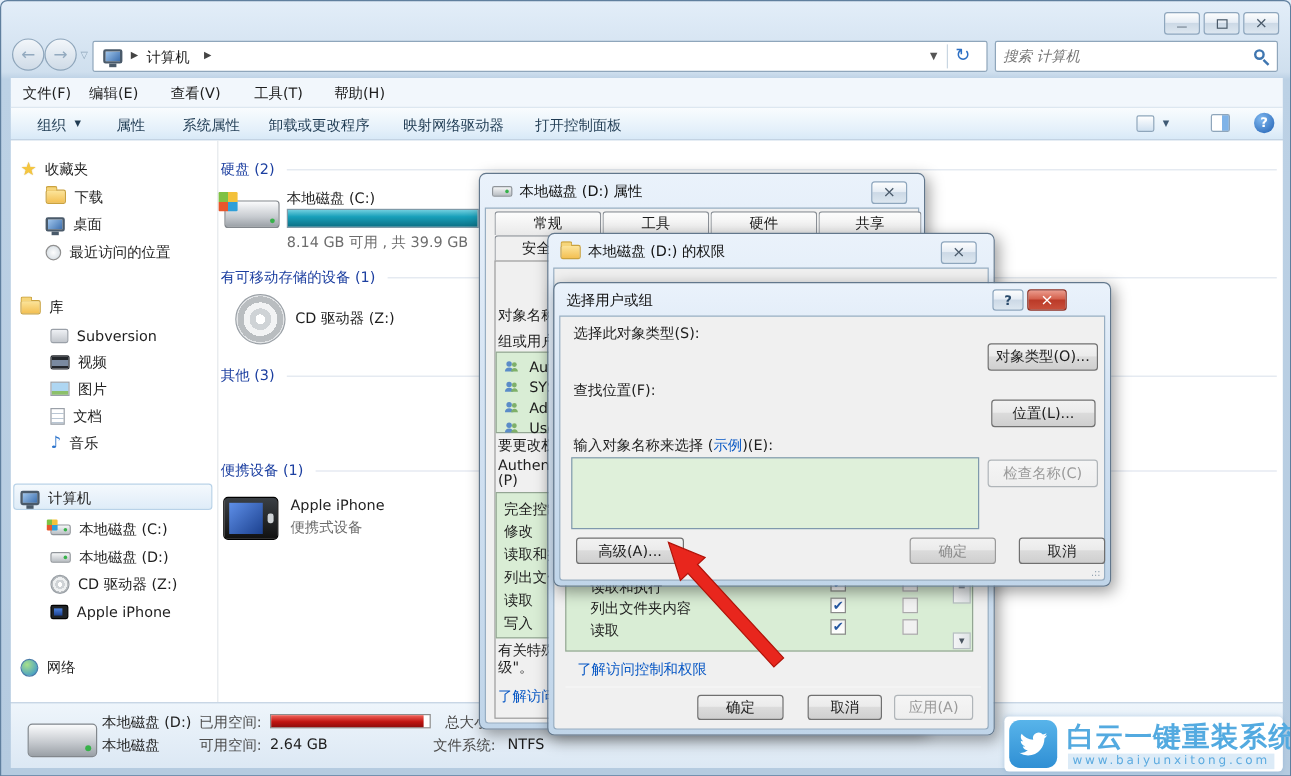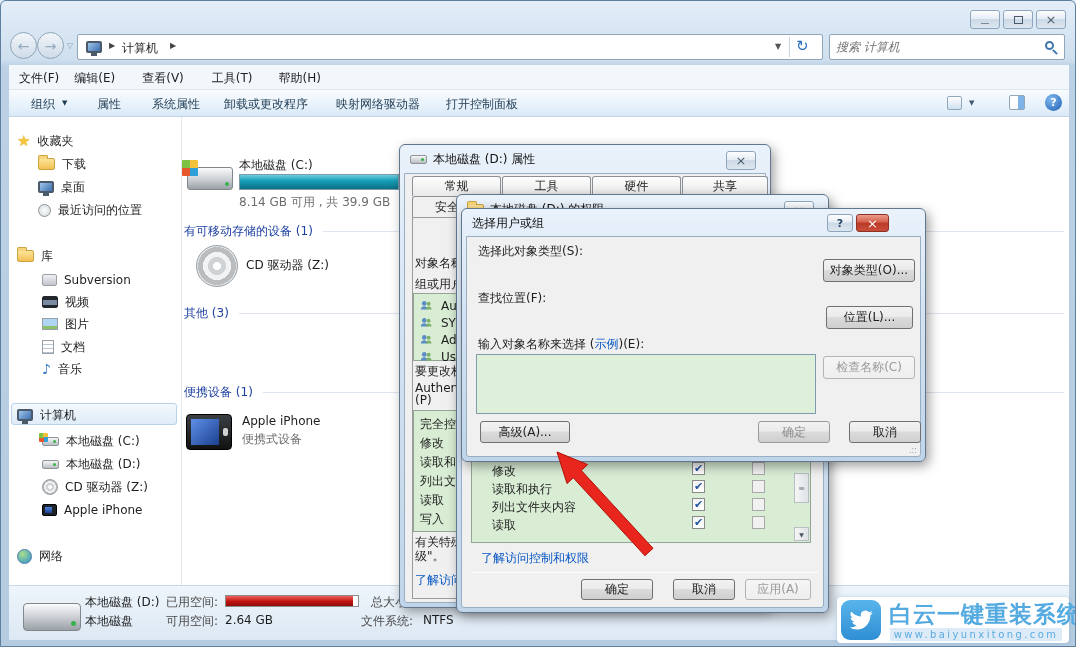--- a/index.html
+++ b/index.html
@@ -187,20 +187,24 @@
       </div>
 
     <div class="a row" style="left:8px;top:430px">
         <span class="net"></span>
         <span class="t">网络</span>
       </div>
   </div>
 
   <div class="a" style="left:181px;top:116px;width:887px;height:468px;overflow:hidden">
 
+    <div class="a" style="left:2px;top:16px;width:880px;display:flex;align-items:center">
+      <span class="t ghdr-t">硬盘 (2)</span>
+      <span style="flex:1;height:1px;background:#dfe5ee;margin-left:10px"></span>
+    </div>
     <div class="a" style="left:2px;top:36px;width:396px;height:56px">
       <div class="a" style="left:3px;top:14px;width:46px;height:23px;border:1px solid #82878c;border-radius:3px;background:linear-gradient(#fafbfc,#c7cbd0 60%,#9aa0a6)">
         <span class="flag" style="width:16px;height:16px;left:-6px;top:-8px"></span>
         <span style="position:absolute;right:3px;bottom:3px;width:4px;height:4px;background:#37b24a;border-radius:50%"></span>
       </div>
       <span class="a t" style="left:55px;top:4px">本地磁盘 (C:)</span>
       <div class="a" style="left:55px;top:21px;width:160px;height:16px;border:1px solid #7f9aa8;background:linear-gradient(#6fcede 0,#18a0ba 40%,#0c7085 100%)"></div>
       <span class="a t gray" style="left:55px;top:41px">8.14 GB 可用 , 共 39.9 GB</span>
     </div>
 
@@ -357,21 +361,21 @@
       </div>
     <div class="btn a" style="left:211px;top:355px;width:62px;height:21px">
         <span>取消</span>
       </div>
     <div class="btn dis a" style="left:283px;top:355px;width:66px;height:21px">
         <span>应用(A)</span>
       </div>
   </div>
 </div>
 
-<div class="dlg" style="left:460px;top:207px;width:465px;height:254px;z-index:30">
+<div class="dlg" style="left:460px;top:234px;width:465px;height:254px;z-index:30">
   <div class="tit">
     <span>选择用户或组</span>
   </div>
   <div class="ctl a" style="right:72px;top:5px;width:26px;height:18px">
       <span style="font-weight:bold;color:#2a4a6a">?</span>
     </div>
   <div class="ctl a" style="right:36px;top:5px;width:33px;height:18px;background:linear-gradient(#eb9c8d,#d4604c 45%,#bb3a28 50%,#c94f3b);border-color:#8e3226;color:#fff">
       <span style="font-size:13px;color:#fff">×</span>
     </div>
   <div class="content" style="top:27px">

